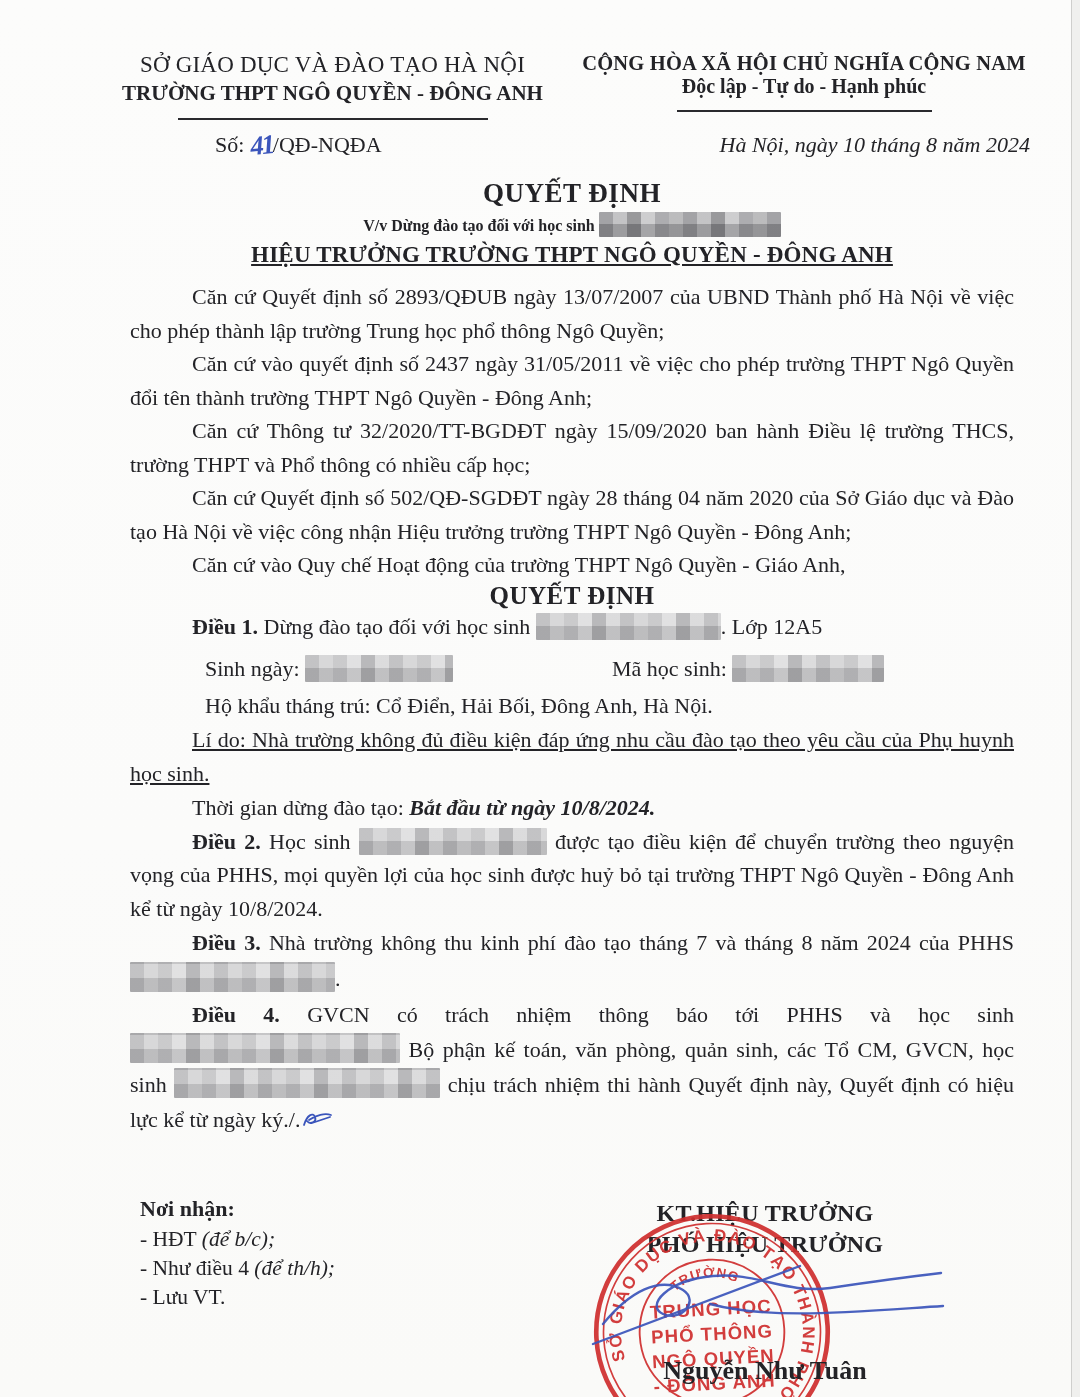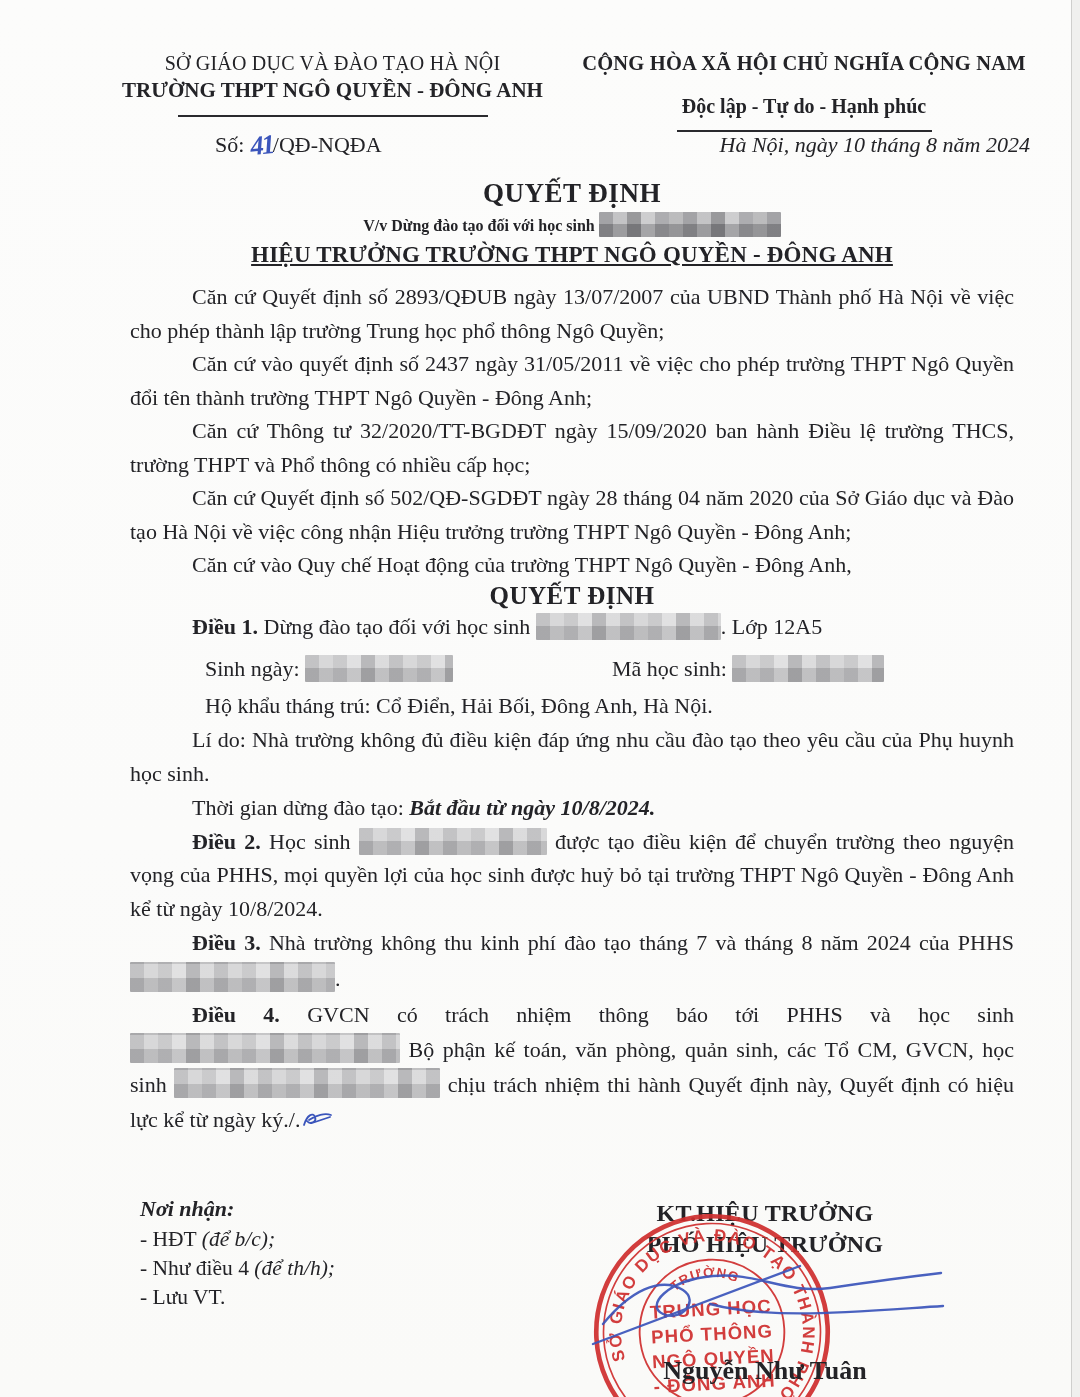--- a/index.html
+++ b/index.html
@@ -9,27 +9,27 @@
     font-family:"Liberation Serif","DejaVu Serif",serif;
     color:#232327;
     -webkit-font-smoothing:antialiased;
   }
   .page{position:absolute;inset:0;background:linear-gradient(180deg,#fcfcfb 0%,#fbfbfa 60%,#fafaf8 100%);}
   .scan-band{position:absolute;top:0;bottom:0;right:0;width:8px;background:#f0f0ee;}
   .scan-edge{position:absolute;top:0;bottom:0;right:8px;width:1px;background:#cfcfcd;}
 
   
   .hdr-left{position:absolute;left:105px;top:52px;width:455px;text-align:center;}
-  .hdr-left .l1{font-size:20px;letter-spacing:.2px;}
+  .hdr-left .l1{font-size:23px;letter-spacing:.2px;}
   .hdr-left .l2{font-size:21px;font-weight:700;margin-top:3px;}
   .hdr-rule{display:inline-block;height:0;border-bottom:2px solid #2a2a2e;margin-top:2px;}
   .hdr-left .hdr-rule{width:310px;}
   .hdr-right{position:absolute;left:578px;top:52px;width:452px;text-align:center;}
   .hdr-right .l1{font-size:20.5px;font-weight:700;letter-spacing:.2px;}
-  .hdr-right .l2{font-size:20px;font-weight:700;margin-top:20px;}
+  .hdr-right .l2{font-size:20px;font-weight:700;margin-top:0;}
   .hdr-right .hdr-rule{width:255px;}
   .doc-number{position:absolute;left:215px;top:128px;font-size:22px;}
   .pen{color:#3b55bb;font-style:italic;font-weight:700;font-size:27px;
        display:inline-block;transform:rotate(-6deg) translateY(2px);letter-spacing:-2px;}
   .dateline{position:absolute;left:578px;top:132px;width:452px;text-align:right;
             font-style:italic;font-size:22px;}
 
   
   .main{position:absolute;left:130px;top:176px;width:884px;font-size:22px;}
   .main p{margin:0;}
@@ -37,21 +37,21 @@
   .subject{text-align:center;font-weight:700;font-size:16px;line-height:32px;margin-top:2px;}
   .authority{text-align:center;font-weight:700;font-size:23px;margin-top:24px;letter-spacing:.2px;text-decoration:underline;}
   .preamble p{text-indent:62px;line-height:33.5px;text-align:justify;}
   .preamble p:first-child{margin-top:12px;}
   .heading2{text-align:center;font-weight:700;font-size:25px;margin:10px 0 10px 0;letter-spacing:.5px;}
   .a1{text-indent:62px;line-height:34px;}
   .birthline{position:relative;height:34px;margin-top:11px;}
   .birthline .g1{position:absolute;left:75px;white-space:nowrap;}
   .birthline .g2{position:absolute;left:482px;white-space:nowrap;}
   .residence{margin-top:11px;padding-left:75px;line-height:34px;}
-  .reason{margin-top:10px;text-indent:62px;line-height:34px;text-align:justify;}
+  .reason{margin-top:10px;text-indent:62px;line-height:34px;text-align:justify;text-decoration:underline;}
   .timeline{margin-top:14px;padding-left:62px;line-height:34px;}
   .timeval{font-weight:700;font-style:italic;}
   .a2{margin-top:13px;text-indent:62px;line-height:33.5px;text-align:justify;}
   .a3{margin-top:15px;text-indent:62px;line-height:36px;text-align:justify;}
   .a4{margin-top:13px;text-indent:62px;line-height:35px;text-align:justify;}
   b.lbl{font-weight:700;}
 
   
   .redact{
     display:inline-block;vertical-align:-6px;border-radius:1px;
@@ -60,21 +60,21 @@
       repeating-linear-gradient(90deg, #b9b9bb 0 14px, #d2d2d3 14px 28px, #c2c2c4 28px 42px, #dcdcdd 42px 56px, #aeaeb0 56px 70px, #d6d6d7 70px 84px);
   }
   .redact.dark{
     background:
       repeating-linear-gradient(0deg, rgba(40,40,44,.22) 0 13px, rgba(255,255,255,.10) 13px 26px),
       repeating-linear-gradient(90deg, #99999c 0 14px, #bdbdbf 14px 28px, #8d8d90 28px 42px, #c8c8ca 42px 56px, #a4a4a7 56px 70px, #b4b4b6 70px 84px);
   }
 
   
   .recipients{position:absolute;left:140px;top:1196px;font-size:21.5px;}
-  .recipients .head{font-weight:700;font-style:italic;font-size:22px;margin-bottom:3px;}
+  .recipients .head{font-weight:700;font-size:22px;margin-bottom:3px;}
   .recipients .item{line-height:29px;}
   .recipients .em{font-style:italic;}
   .sig-block{position:absolute;left:565px;top:1198px;width:400px;text-align:center;}
   .sig-block .l1,.sig-block .l2{font-weight:700;font-size:24px;line-height:31px;letter-spacing:.3px;text-align:center;}
   .signer-name{position:absolute;left:565px;top:1356px;width:400px;text-align:center;
                font-weight:700;font-size:26px;}
   .stamp-wrap{position:absolute;left:588px;top:1208px;width:248px;height:248px;opacity:.92;}
   .sig-svg{position:absolute;left:585px;top:1246px;width:370px;height:110px;}
   .kyswash{display:inline-block;width:34px;height:22px;vertical-align:-3px;}
 </style>
@@ -104,21 +104,21 @@
   <div class="main">
     <p class="title">QUYẾT ĐỊNH</p>
     <p class="subject"><span>V/v Dừng đào tạo đối với học sinh </span><span class="redact dark" style="width:182px;height:25px;"></span></p>
     <p class="authority">HIỆU TRƯỞNG TRƯỜNG THPT NGÔ QUYỀN - ĐÔNG ANH</p>
 
     <div class="preamble">
       <p>Căn cứ Quyết định số 2893/QĐUB ngày 13/07/2007 của UBND Thành phố Hà Nội về việc cho phép thành lập trường Trung học phổ thông Ngô Quyền;</p>
       <p>Căn cứ vào quyết định số 2437 ngày 31/05/2011 về việc cho phép trường THPT Ngô Quyền đổi tên thành trường THPT Ngô Quyền - Đông Anh;</p>
       <p>Căn cứ Thông tư 32/2020/TT-BGDĐT ngày 15/09/2020 ban hành Điều lệ trường THCS, trường THPT và Phổ thông có nhiều cấp học;</p>
       <p>Căn cứ Quyết định số 502/QĐ-SGDĐT ngày 28 tháng 04 năm 2020 của Sở Giáo dục và Đào tạo Hà Nội về việc công nhận Hiệu trưởng trường THPT Ngô Quyền - Đông Anh;</p>
-      <p>Căn cứ vào Quy chế Hoạt động của trường THPT Ngô Quyền - Đông Anh,</p>
+      <p>Căn cứ vào Quy chế Hoạt động của trường THPT Ngô Quyền - Giáo Anh,</p>
     </div>
 
     <p class="heading2">QUYẾT ĐỊNH</p>
 
     <p class="a1"><b class="lbl">Điều 1.</b><span> Dừng đào tạo đối với học sinh </span><span class="redact" style="width:185px;height:27px;"></span><span>. Lớp 12A5</span></p>
 
     <div class="birthline">
       <span class="g1"><span>Sinh ngày: </span><span class="redact" style="width:148px;height:27px;"></span></span>
       <span class="g2"><span>Mã học sinh: </span><span class="redact" style="width:152px;height:27px;"></span></span>
     </div>

